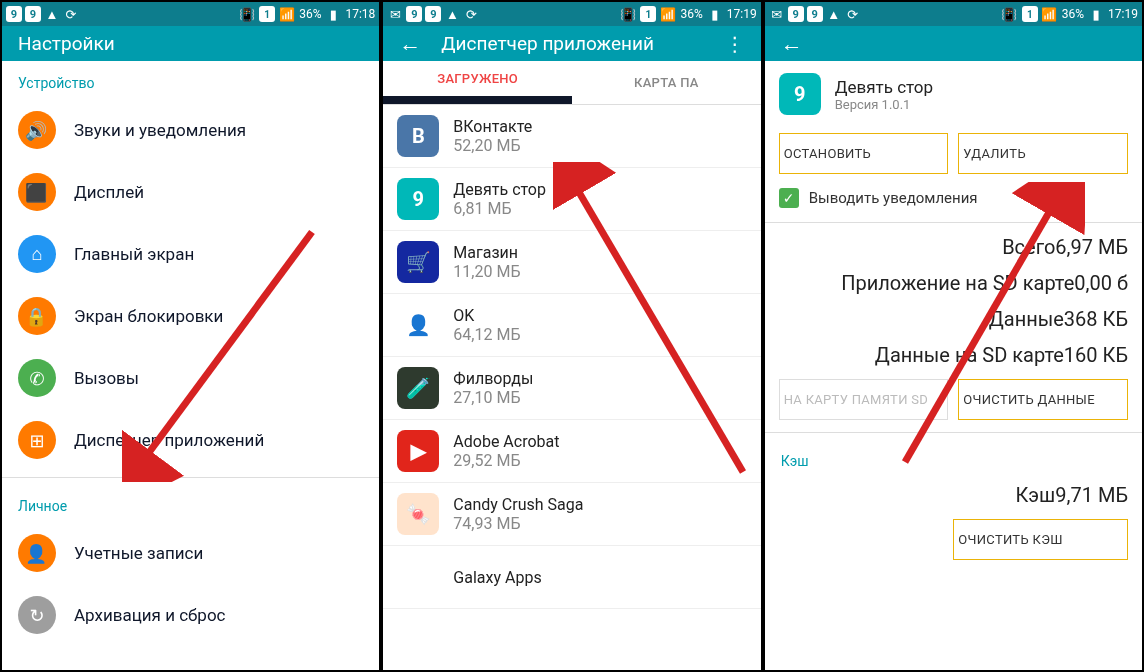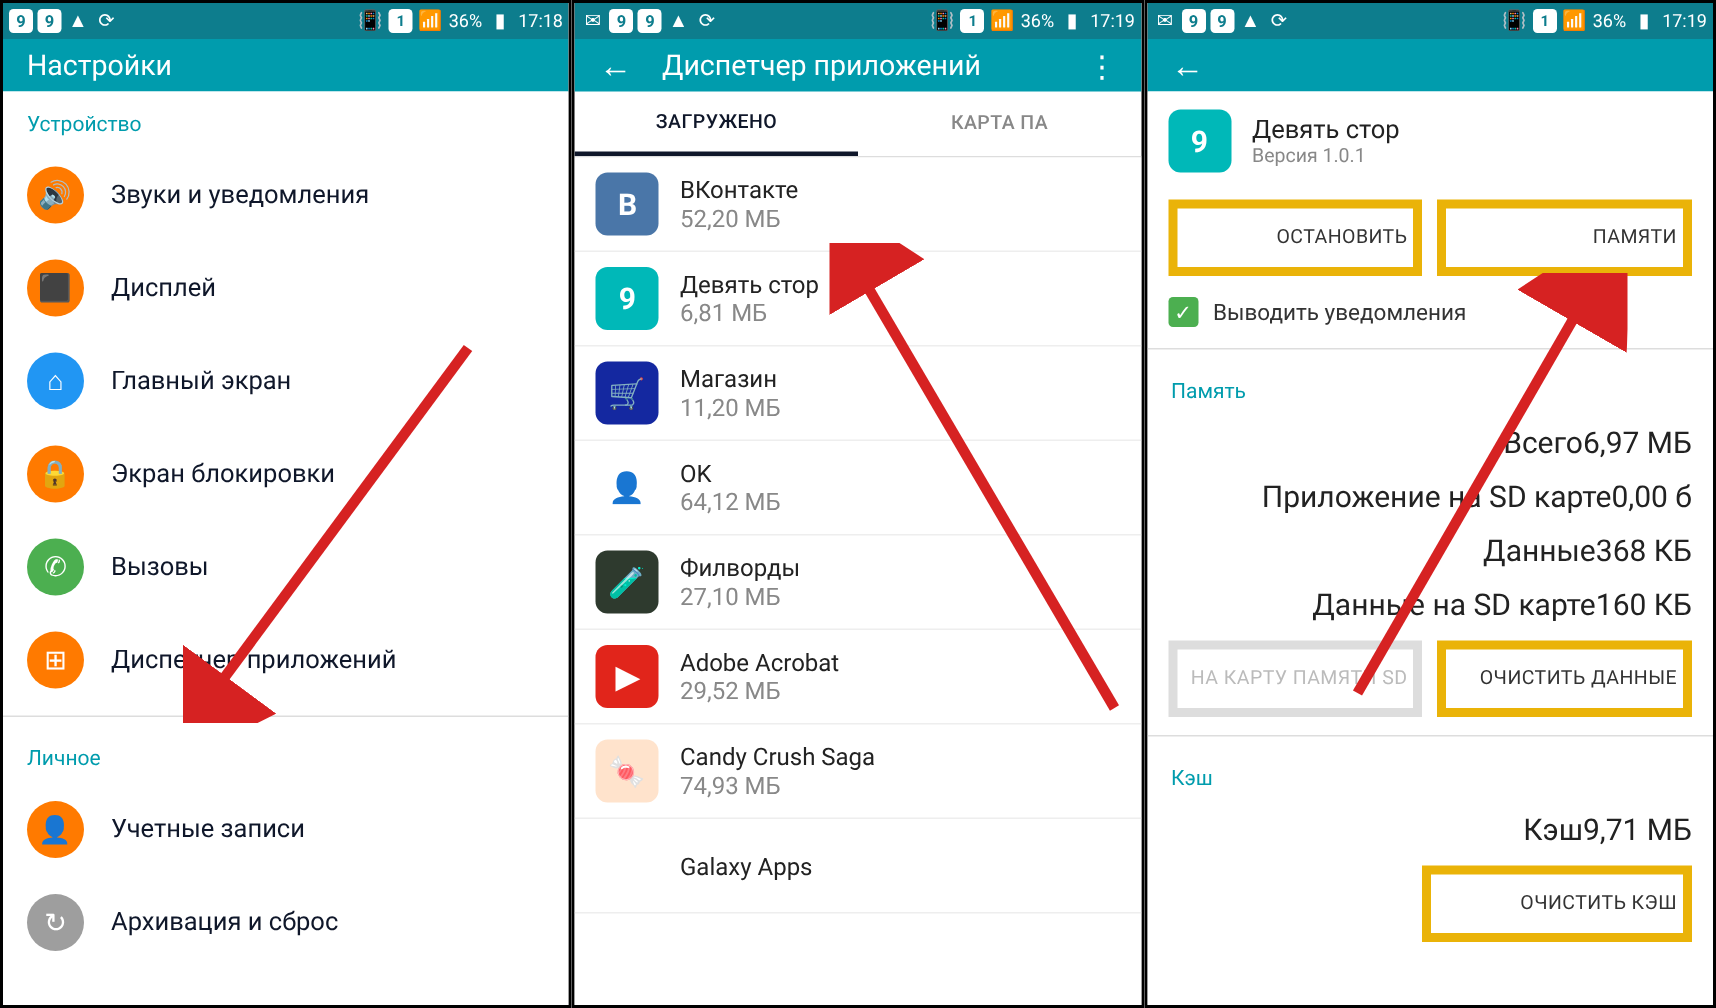--- a/index.html
+++ b/index.html
@@ -15,30 +15,30 @@
 .header .back { font-size: 22px; cursor: pointer; }
 .header .menu { margin-left: auto; font-size: 20px; cursor: pointer; }
 .content { flex: 1; overflow: hidden; background: #fff; }
 .section-label { color: #009cad; font-size: 14px; padding: 14px 16px 8px; }
 .settings-item { display: flex; align-items: center; padding: 12px 16px; gap: 18px; border-bottom: none; }
 .settings-item .si-icon { width: 38px; height: 38px; border-radius: 50%; display: flex; align-items: center; justify-content: center; color: #fff; font-size: 18px; }
 .settings-item .si-label { font-size: 17px; color: #0f172a; }
 .divider { height: 1px; background: #ddd; margin: 6px 0; }
 .tabs { display: flex; height: 44px; border-bottom: 1px solid #ddd; }
 .tab { flex: 1; display: flex; align-items: center; justify-content: center; font-size: 13px; font-weight: 500; color: #888; letter-spacing: 0.3px; }
-.tab.active { color: #0f172a; border-bottom: 3px solid #0f172a; }
+.tab.active { color: #ef4444; border-bottom: 8px solid #0f172a; }
 .app-item { display: flex; align-items: center; padding: 10px 14px; gap: 14px; border-bottom: 1px solid #eee; }
 .app-icon { width: 42px; height: 42px; border-radius: 8px; display: flex; align-items: center; justify-content: center; color: #fff; font-weight: bold; font-size: 20px; }
 .app-info .name { font-size: 16px; color: #222; }
 .app-info .size { font-size: 16px; color: #888; }
 .info-header { display: flex; align-items: center; padding: 12px 14px; gap: 14px; }
 .info-header .name { font-size: 17px; color: #222; }
 .info-header .ver { font-size: 13px; color: #888; }
 .btn-row { display: flex; gap: 10px; padding: 6px 14px; }
-.btn { flex: 1; border: 6px solid #eab308; background: #fff; padding: 12px 4px; font-size: 13px; text-align: right; color: #333; cursor: pointer; letter-spacing: 0.3px; }
+.btn { flex: 1; border: 1px solid #eab308; background: #fff; padding: 12px 4px; font-size: 13px; text-align: left; color: #333; cursor: pointer; letter-spacing: 0.3px; }
 .btn.disabled { color: #bbb; border-color: #ddd; }
 .check-row { display: flex; align-items: center; padding: 8px 14px; gap: 10px; font-size: 15px; color: #333; }
 .checkbox { width: 20px; height: 20px; background: #4caf50; border-radius: 3px; display: flex; align-items: center; justify-content: center; color: #fff; font-size: 14px; }
 .info-row { display: flex; justify-content: flex-end; padding: 6px 14px; font-size: 20px; color: #222; }
 .arrow { position: absolute; pointer-events: none; z-index: 100; }
 </style>
 </head>
 <body>
 
 <div class="phone">
@@ -229,28 +229,27 @@
   <div class="content">
     <div class="info-header">
       <div class="app-icon" style="background:#00b8b8">9</div>
       <div>
         <div class="name">Девять стор</div>
         <div class="ver">Версия 1.0.1</div>
       </div>
     </div>
     <div class="btn-row">
       <div class="btn">ОСТАНОВИТЬ</div>
-      <div class="btn">ПАМЯТИ</div>
+      <div class="btn">УДАЛИТЬ</div>
     </div>
     <div class="check-row">
       <div class="checkbox">✓</div>
       <span>Выводить уведомления</span>
     </div>
     <div class="divider"></div>
-    <div class="section-label">Память</div>
     <div id="s3-mem">
         <div class="info-row">
           <span>Всего</span>
           <span>6,97 МБ</span>
         </div>
         <div class="info-row">
           <span>Приложение на SD карте</span>
           <span>0,00 б</span>
         </div>
         <div class="info-row">

